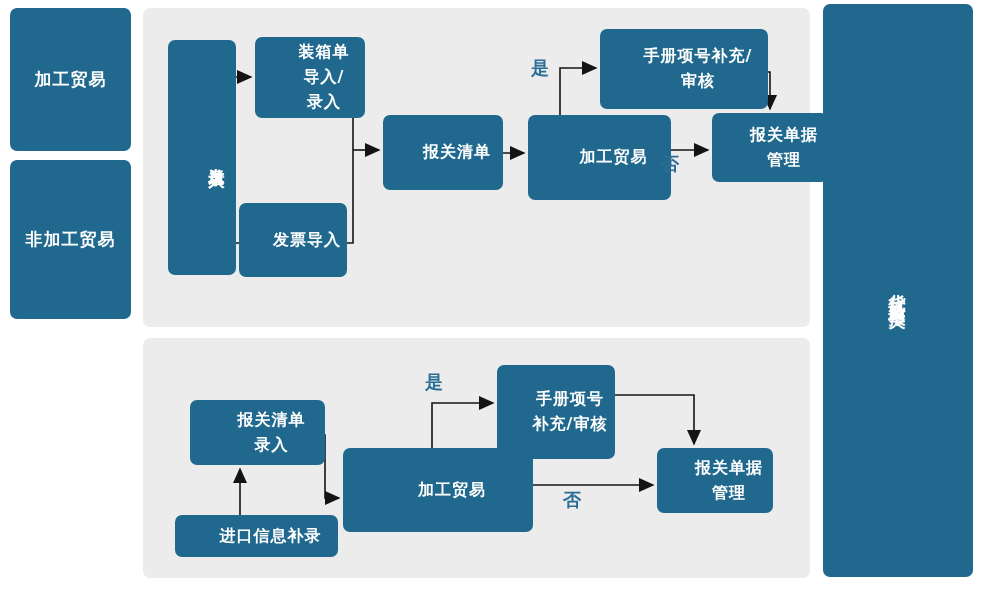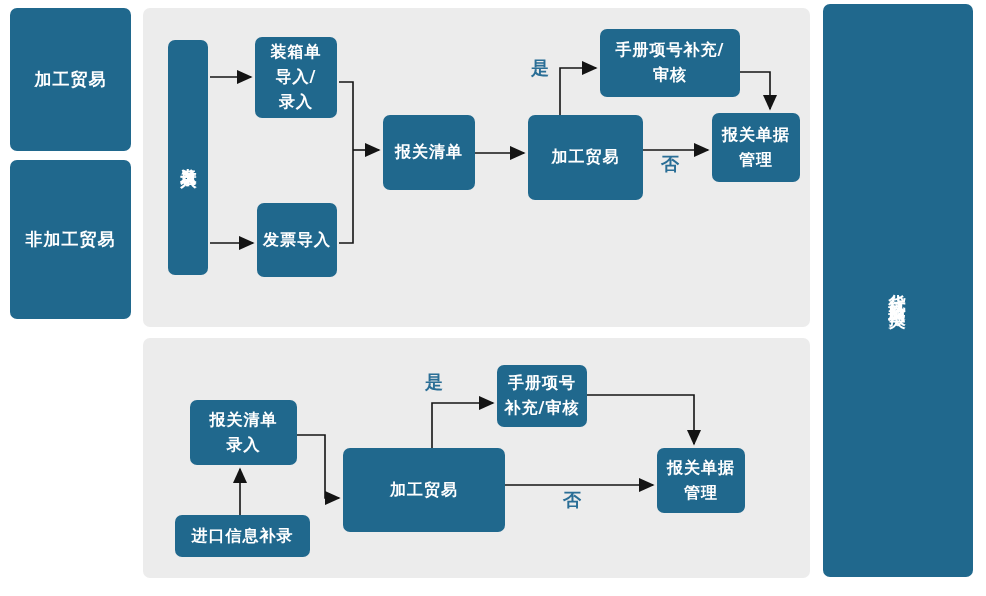--- a/index.html
+++ b/index.html
@@ -61,34 +61,35 @@
     color: #ffffff;
     font-weight: bold;
     font-size: 16px;
     line-height: 1.55;
     display: flex;
     align-items: center;
     justify-content: center;
     text-align: center;
     white-space: pre-line;
     letter-spacing: 1px;
+    padding-left: 28px;
   }
   
   #n-ship    { left: 25px;  top: 32px;  width: 40px;  height: 235px; }
   #n-pack    { left: 112px; top: 29px;  width: 82px;  height: 81px; }
-  #n-invoice { left: 114px; top: 195px; width: 80px;  height: 74px; }
+  #n-invoice { left: 96px; top: 195px; width: 80px;  height: 74px; }
   #n-declist { left: 240px; top: 107px; width: 92px;  height: 75px; }
   #n-ptrade  { left: 385px; top: 107px; width: 115px; height: 85px; }
-  #n-manual  { left: 457px; top: 21px;  width: 140px; height: 68px; text-align: center; }
+  #n-manual  { left: 457px; top: 21px;  width: 140px; height: 80px; text-align: center; }
   #n-docmgmt { left: 569px; top: 105px; width: 88px;  height: 69px; }
   
   #n-declist2 { left: 47px;  top: 62px;  width: 107px; height: 65px; }
   #n-import2  { left: 32px;  top: 177px; width: 135px; height: 42px; text-align: right; }
   #n-ptrade2  { left: 200px; top: 110px; width: 162px; height: 84px; }
-  #n-manual2  { left: 354px; top: 27px;  width: 90px;  height: 62px; }
+  #n-manual2  { left: 354px; top: 27px;  width: 90px;  height: 94px; }
   #n-docmgmt2 { left: 514px; top: 110px; width: 88px;  height: 65px; }
   
   .decision {
     position: absolute;
     color: #2A6E96;
     font-weight: bold;
     font-size: 18px;
   }
   #lbl-yes1 { left: 388px; top: 48px;  }
   #lbl-no1  { left: 518px; top: 144px; }

